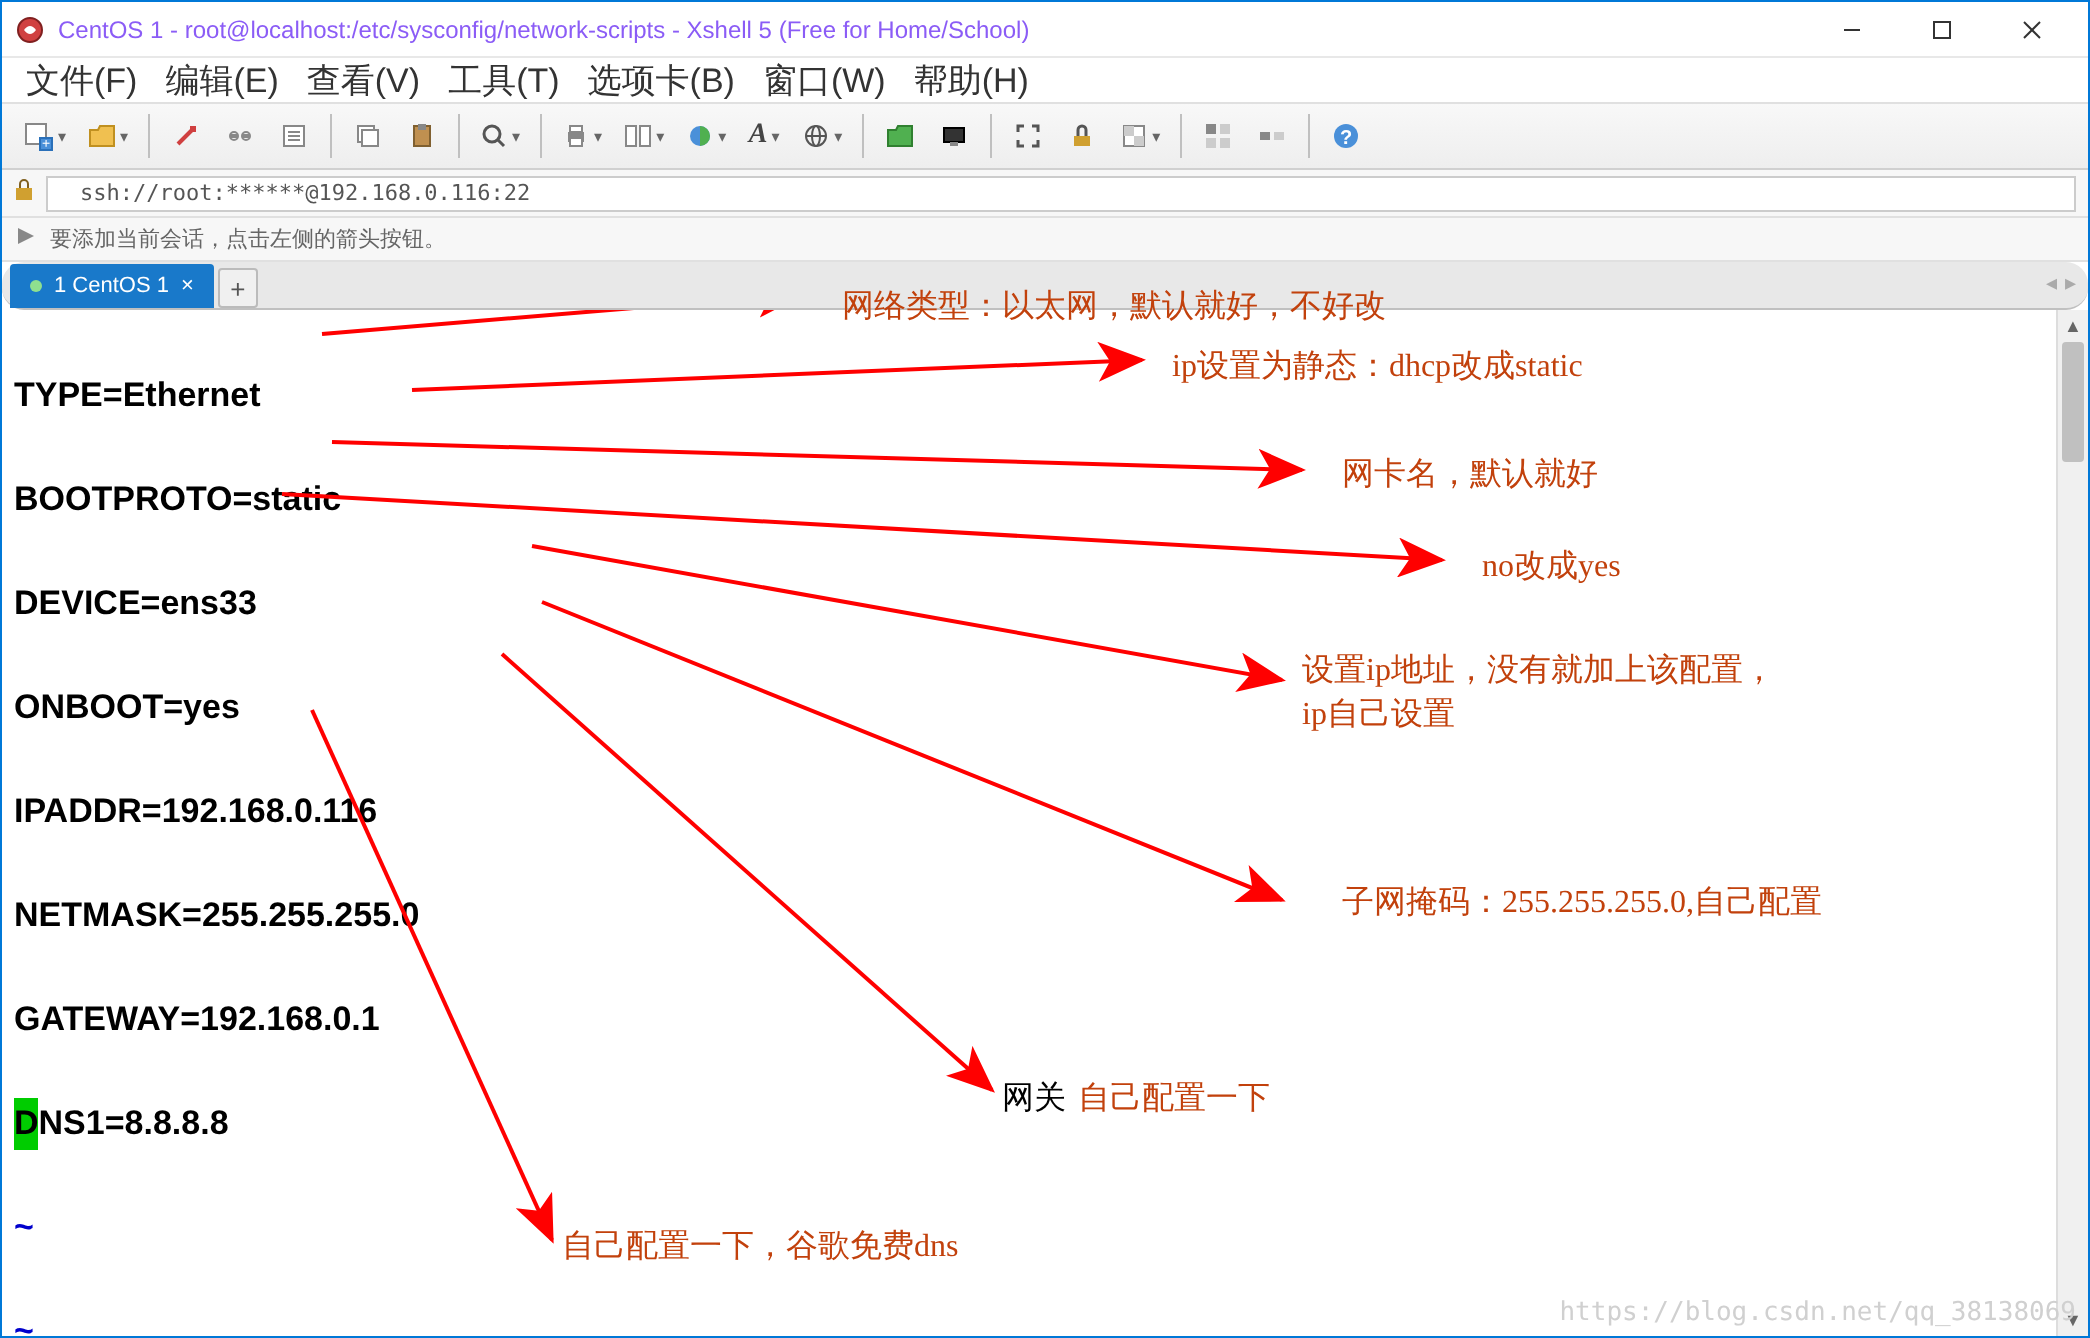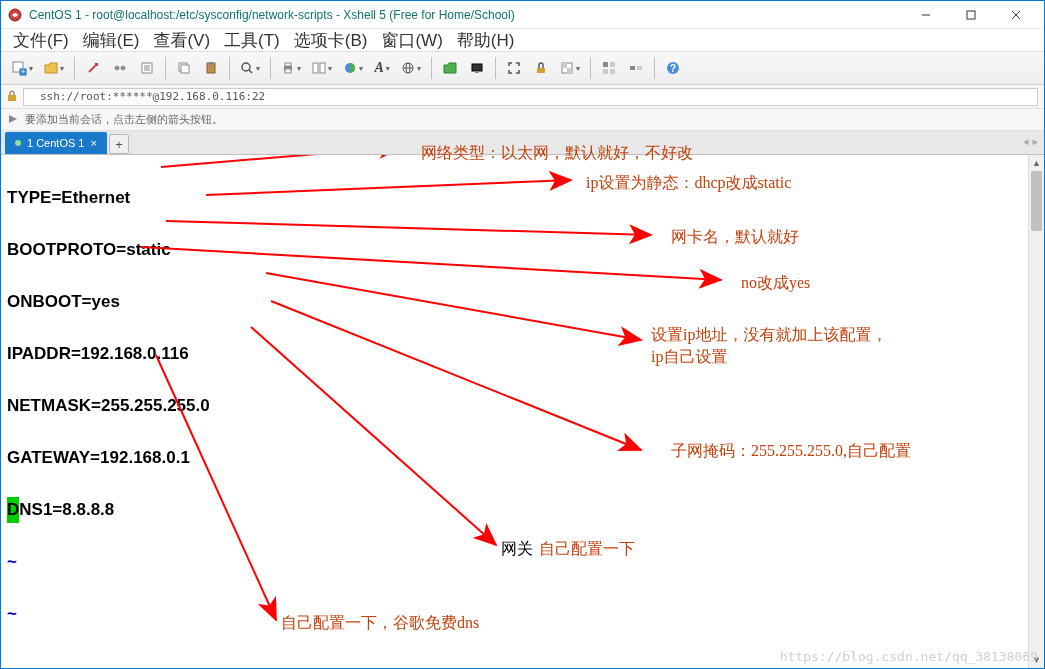--- a/index.html
+++ b/index.html
@@ -20,21 +20,21 @@
       display: flex;
       align-items: center;
       padding: 0 6px;
       border-bottom: 1px solid #e8e8e8;
     }
     .title-icon {
       width: 16px; height: 16px;
       margin-right: 6px;
       display: inline-flex; align-items: center; justify-content: center;
     }
-    .title-text { flex: 1; font-size: 12px; color: #0f766e; }
+    .title-text { flex: 1; font-size: 12px; color: #8b5cf6; }
     .win-btns { display: flex; gap: 0; }
     .win-btn {
       width: 45px; height: 28px;
       display: flex; align-items: center; justify-content: center;
       cursor: pointer; color: #333;
     }
     
     .menu-bar {
       height: 22px;
       display: flex;
@@ -110,20 +110,21 @@
     }
     
     .tab-strip {
       height: 24px;
       background: #e8e8e8;
       display: flex;
       align-items: flex-end;
       padding: 0 4px;
       border-bottom: 1px solid #c0c0c0;
       position: relative;
+      border-radius: 11px;
     }
     .tab {
       height: 22px;
       padding: 0 10px;
       display: flex; align-items: center;
       background: #1979ca;
       color: #fff;
       font-size: 11px;
       border-radius: 2px 2px 0 0;
       margin-right: 2px;
@@ -419,20 +420,21 @@
   <div class="tab-nav">
     <span style="cursor:pointer;">◂</span>
     <span style="cursor:pointer;">▸</span>
   </div>
 </div>
 
 <div class="terminal-wrap">
   <div class="terminal">
 <span class="term-line">TYPE=Ethernet</span>
 <span class="term-line">BOOTPROTO=static</span>
+<span class="term-line">DEVICE=ens33</span>
 <span class="term-line">ONBOOT=yes</span>
 <span class="term-line">IPADDR=192.168.0.116</span>
 <span class="term-line">NETMASK=255.255.255.0</span>
 <span class="term-line">GATEWAY=192.168.0.1</span>
 <span class="term-line"><span class="cursor-cell">D</span><span id="dns-rest">NS1=8.8.8.8</span></span>
 <span class="term-line tilde">~</span>
 <span class="term-line tilde">~</span>
 
 
 

